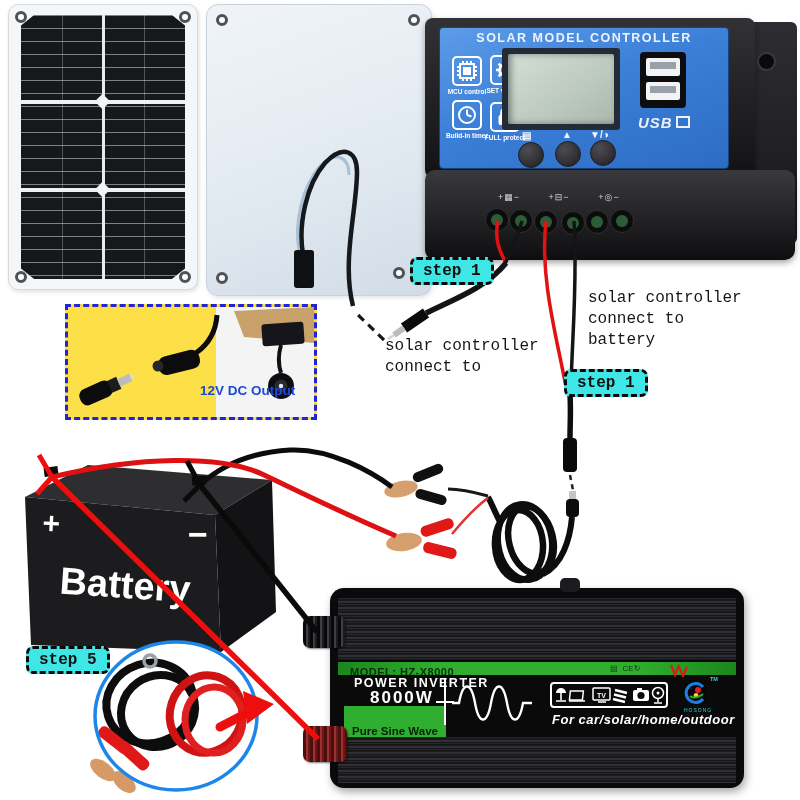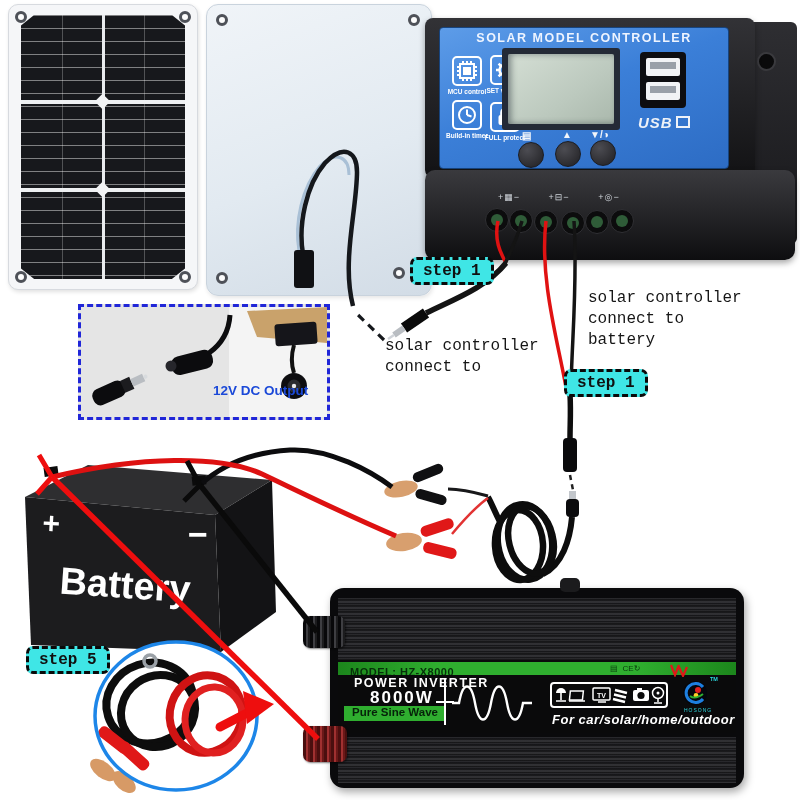--- a/index.html
+++ b/index.html
@@ -171,21 +171,21 @@
         </div>
       <div class="term" style="left:160px;top:40px">
           <i></i>
         </div>
       <div class="term" style="left:185px;top:39px">
           <i></i>
         </div>
     </div>
   </div>
 
-  <div class="abs" style="left:78px;top:304px;width:252px;height:116px;border:3px dashed #2026d8;background:#e5e5e5;
+  <div class="abs" style="left:65px;top:304px;width:252px;height:116px;border:3px dashed #2026d8;background:#fde047;
               box-sizing:border-box;z-index:4">
     <svg width="246" height="110" viewBox="0 0 246 110">
       <rect x="148" y="0" width="98" height="110" fill="#f4f4f4"></rect>
       <polygon points="166,4 246,0 246,36 176,30" fill="#c9a26b"></polygon>
       <g>
         <rect x="194" y="16" width="42" height="22" rx="3" fill="#15151a" transform="rotate(-4 215 27)"></rect>
         <path d="M213 38 C209 52 211 60 213 66" stroke="#111" stroke-width="4" fill="none"></path>
         <circle cx="213" cy="79" r="13" fill="#0d0d10"></circle>
         <circle cx="213" cy="79" r="6.5" fill="#2a2b30"></circle>
         <circle cx="213" cy="79" r="2.2" fill="#e8e8ea"></circle>
@@ -211,22 +211,22 @@
       <div class="fin" style="top:10px;height:62px"></div>
       <div class="abs" style="left:8px;top:74px;width:398px;height:13px;
                   background:linear-gradient(90deg,#1c861c,#2fae2f 25%,#2fae2f 75%,#1c861c)">
         <span style="position:absolute;left:12px;top:4px;font-size:11px;font-weight:bold;color:#06300a;letter-spacing:.5px">MODEL: HZ-X8000</span>
         <span style="position:absolute;left:272px;top:1.5px;font-size:8px;font-weight:normal;color:#073a0c">
           ▤<span style="margin-left:5px">CE</span>↻</span>
       </div>
       <div class="abs" style="left:8px;top:87px;width:398px;height:58px;background:#0a0a0b">
         <div style="position:absolute;left:16px;top:1px;color:#fff;font-size:12.5px;font-weight:900;letter-spacing:1.5px">POWER INVERTER</div>
         <div style="position:absolute;left:32px;top:13px;color:#fff;font-size:17px;font-weight:900;letter-spacing:2px">8000W</div>
-        <div style="position:absolute;left:6px;top:31px;width:102px;height:15px;background:#2fae2f;
-                    display:flex;align-items:flex-start;justify-content:center">
+        <div style="position:absolute;left:6px;top:31px;width:102px;height:31px;background:#2fae2f;
+                    display:flex;align-items:flex-end;justify-content:center">
           <span style="font-size:11.5px;font-weight:900;color:#06220a">Pure Sine Wave</span>
           </div>
         <div class="abs" style="left:106px;top:4px;width:2px;height:46px;background:#fff"></div>
         <div class="abs" style="left:98px;top:26px;width:18px;height:2px;background:#fff"></div>
         <svg class="abs" style="left:112px;top:4px" width="84" height="48" viewBox="0 0 84 48">
           <path d="M2 24 H9 C13 2 21 2 25 24 C29 46 37 46 41 24 C45 2 53 2 57 24 C61 46 69 46 73 24 H82" stroke="#fff" stroke-width="2.4" fill="none"></path>
         </svg>
         <div class="abs" style="left:212px;top:7px;width:118px;height:26px;border:2px solid #fff;border-radius:4px;box-sizing:border-box">
           <svg width="114" height="20" viewBox="0 0 114 20" style="margin:1px">
             <g fill="#fff" stroke="#fff">

